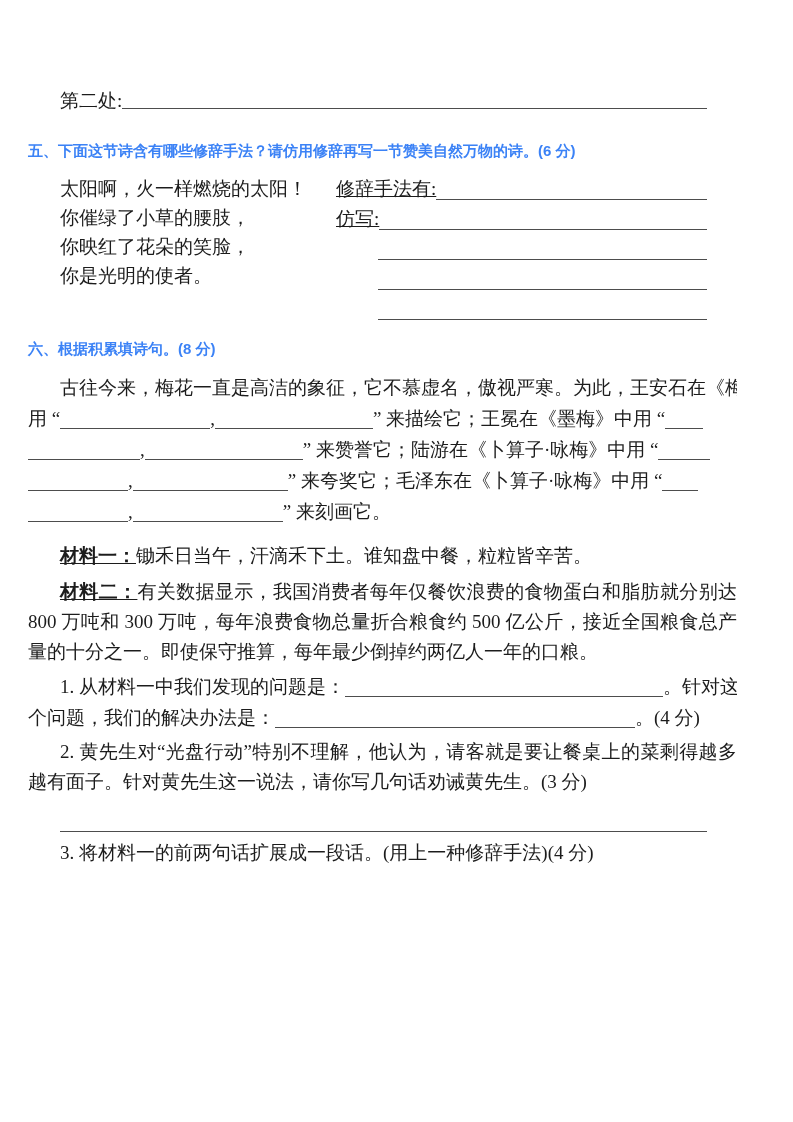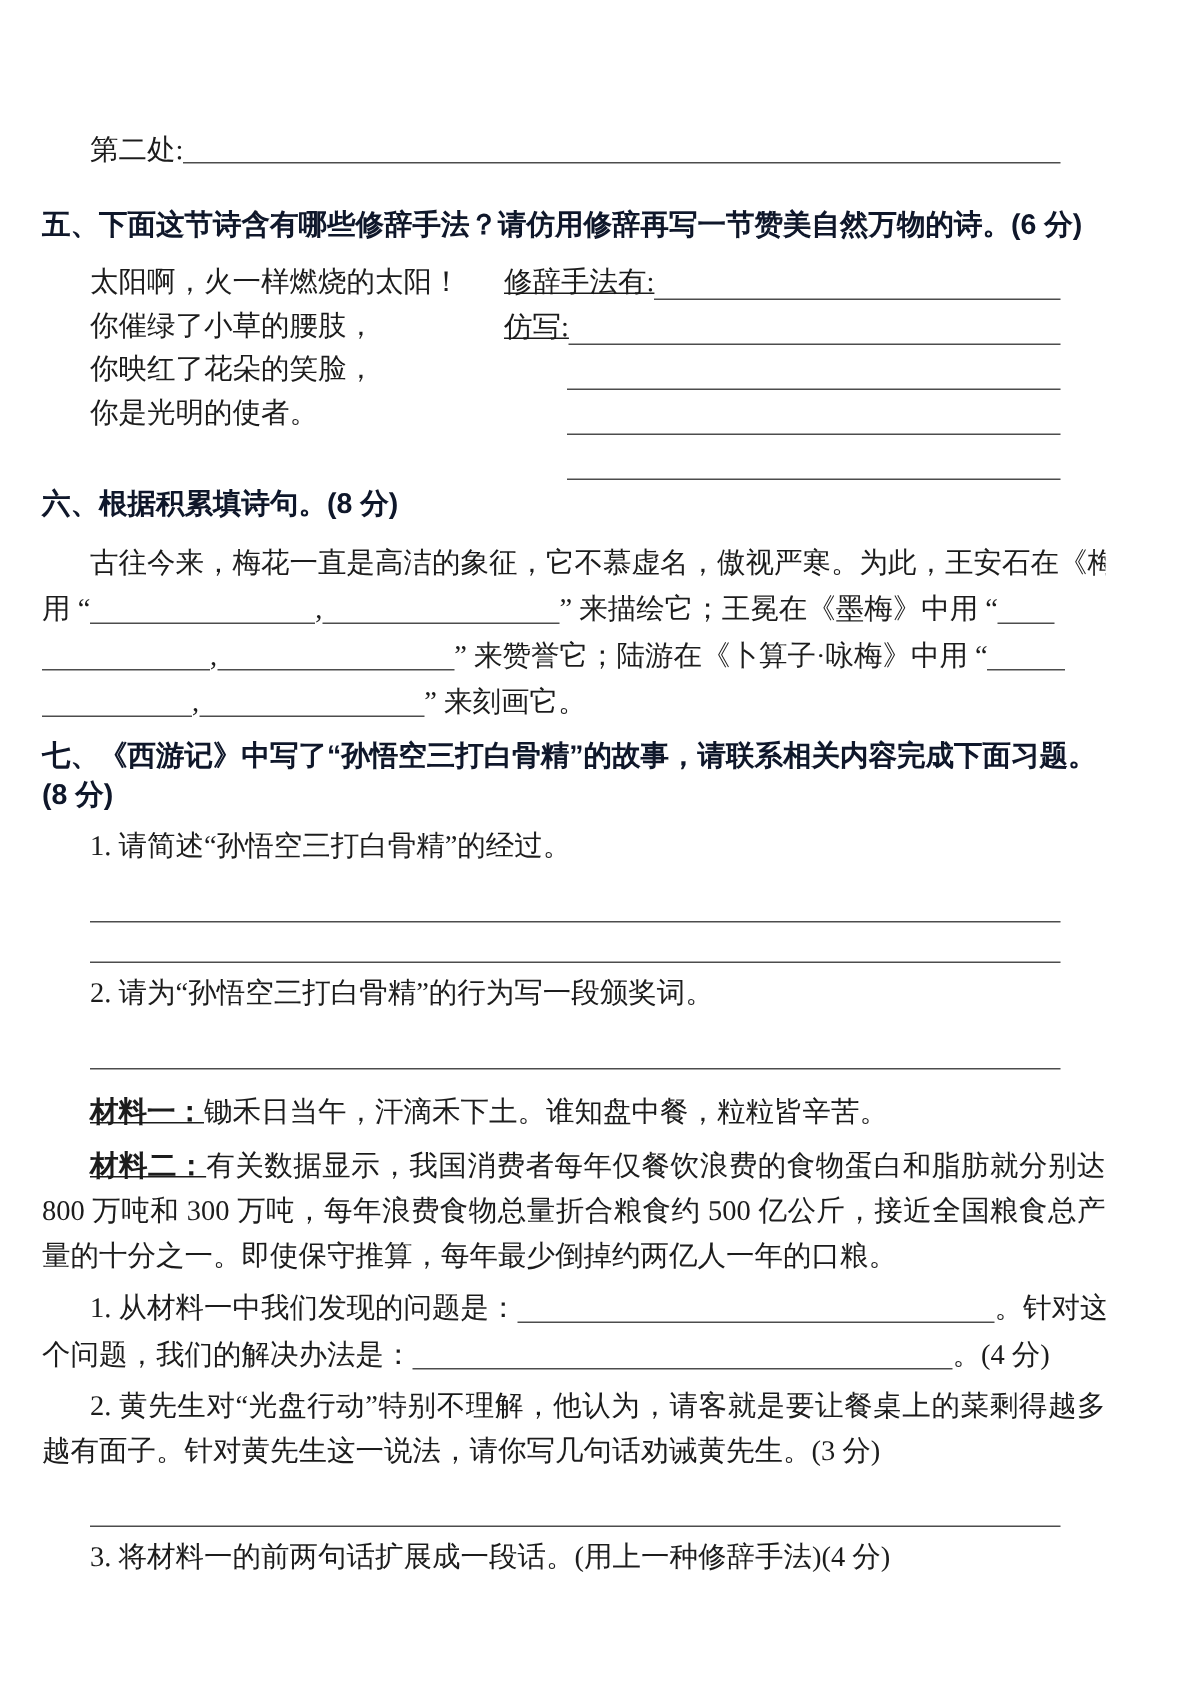--- a/index.html
+++ b/index.html
@@ -5,40 +5,40 @@
   * { margin:0; padding:0; box-sizing:border-box; }
   html,body { background:#ffffff; }
   .page {
     width:793px; height:1122px; background:#fff; color:#1c1c1c;
     font-family:"Liberation Serif","DejaVu Serif",serif;
     font-size:19px; line-height:30px;
     padding:86px 56px 0 28px; position:relative; overflow:hidden;
   }
   .sec-title {
     font-family:"Liberation Sans","DejaVu Sans",sans-serif;
-    font-weight:bold; font-size:19px; color:#0f172a; line-height:26px;
+    font-weight:bold; font-size:15px; color:#3b82f6; line-height:26px;
   }
   .seg-blank {
     display:inline-block; border-bottom:1.6px solid #4d4d4d;
     height:1em; vertical-align:-4px;
   }
   .seg-text { white-space:pre; }
   .grow { flex:1 1 auto; }
   .prev-row { display:flex; align-items:center; margin:0 30px 0 32px; }
   .prev-row .seg-blank { margin-bottom:4px; }
   .sec-5 { margin-top:22px; }
   .q5-body { display:flex; margin-top:10px;justify-content:flex-end; }
   .poem { width:308px; padding-left:32px; flex:0 0 auto; }
   .poem-line { line-height:29px; height:29px; }
   .q5-answers { flex:1 1 auto; margin-right:30px; }
   .ans-row { display:flex; align-items:flex-end; height:30px; }
   .ans-row .lbl { flex:0 0 auto;text-decoration:underline; }
   .ans-row .seg-blank { margin-bottom:4px; }
   .ans-row.pad { padding-left:42px; }
-  .sec-6 { }
+  .sec-6 { margin-top:12px; }
   .fill-para { margin-top:10px; }
   .seg-line { line-height:31px; height:31px; white-space:nowrap; overflow:hidden; }
   .seg-line.indent { padding-left:32px; }
   .sec-7 { margin-top:8px; }
   .q-item { margin-left:32px; margin-top:6px; }
   .line-row { display:flex; align-items:flex-end; height:27px; margin:0 30px 0 32px; }
   .line-row .seg-blank { margin-bottom:0; }
   .line-row.sp { margin-top:8px; }
   .sec-8 { margin-top:14px; }
   .material { text-indent:32px; margin-top:6px; text-align:justify; }
@@ -92,38 +92,25 @@
       </div>
     </div>
   </section>
 
   <section class="sec-6">
     <h2 class="sec-title">六、根据积累填诗句。(8 分)</h2>
     <div class="fill-para">
       <div class="seg-line indent"><span class="seg-text">古往今来，梅花一直是高洁的象征，它不慕虚名，傲视严寒。为此，王安石在《梅花》中</span></div>
       <div class="seg-line"><span class="seg-text">用 “</span><span class="seg-blank" style="width: 150px;"></span><span class="seg-text">,</span><span class="seg-blank" style="width: 158px;"></span><span class="seg-text">” 来描绘它；王冕在《墨梅》中用 “</span><span class="seg-blank" style="width: 38px;"></span></div>
       <div class="seg-line"><span class="seg-blank" style="width: 112px;"></span><span class="seg-text">,</span><span class="seg-blank" style="width: 158px;"></span><span class="seg-text">” 来赞誉它；陆游在《卜算子·咏梅》中用 “</span><span class="seg-blank" style="width: 52px;"></span></div>
+      <div class="seg-line"><span class="seg-blank" style="width: 100px;"></span><span class="seg-text">,</span><span class="seg-blank" style="width: 155px;"></span><span class="seg-text">” 来夸奖它；毛泽东在《卜算子·咏梅》中用 “</span><span class="seg-blank" style="width: 36px;"></span></div>
       <div class="seg-line"><span class="seg-blank" style="width: 100px;"></span><span class="seg-text">,</span><span class="seg-blank" style="width: 150px;"></span><span class="seg-text">” 来刻画它。</span></div>
     </div>
   </section>
 
-  <section class="sec-7">
-    <h2 class="sec-title">七、《西游记》中写了“孙悟空三打白骨精”的故事，请联系相关内容完成下面习题。(8 分)</h2>
-    <p class="q-item">1. 请简述“孙悟空三打白骨精”的经过。</p>
-    <div class="line-row sp">
-      <span class="seg-blank grow"></span>
-    </div>
-    <div class="line-row">
-      <span class="seg-blank grow"></span>
-    </div>
-    <p class="q-item">2. 请为“孙悟空三打白骨精”的行为写一段颁奖词。</p>
-    <div class="line-row sp">
-      <span class="seg-blank grow"></span>
-    </div>
-  </section>
 
   <section class="sec-8">
     <p class="material"><b>材料一：</b><span>锄禾日当午，汗滴禾下土。谁知盘中餐，粒粒皆辛苦。</span></p>
     <p class="material"><b>材料二：</b><span>有关数据显示，我国消费者每年仅餐饮浪费的食物蛋白和脂肪就分别达 800 万吨和 300 万吨，每年浪费食物总量折合粮食约 500 亿公斤，接近全国粮食总产量的十分之一。即使保守推算，每年最少倒掉约两亿人一年的口粮。</span></p>
     <div class="q8-fill">
       <div class="seg-line indent"><span class="seg-text">1. 从材料一中我们发现的问题是：</span><span class="seg-blank" style="width: 318px;"></span><span class="seg-text">。针对这</span></div>
       <div class="seg-line"><span class="seg-text">个问题，我们的解决办法是：</span><span class="seg-blank" style="width: 360px;"></span><span class="seg-text">。(4 分)</span></div>
     </div>
     <p class="wrap-item">2. 黄先生对“光盘行动”特别不理解，他认为，请客就是要让餐桌上的菜剩得越多越有面子。针对黄先生这一说法，请你写几句话劝诫黄先生。(3 分)</p>
     <div class="line-row sp">

